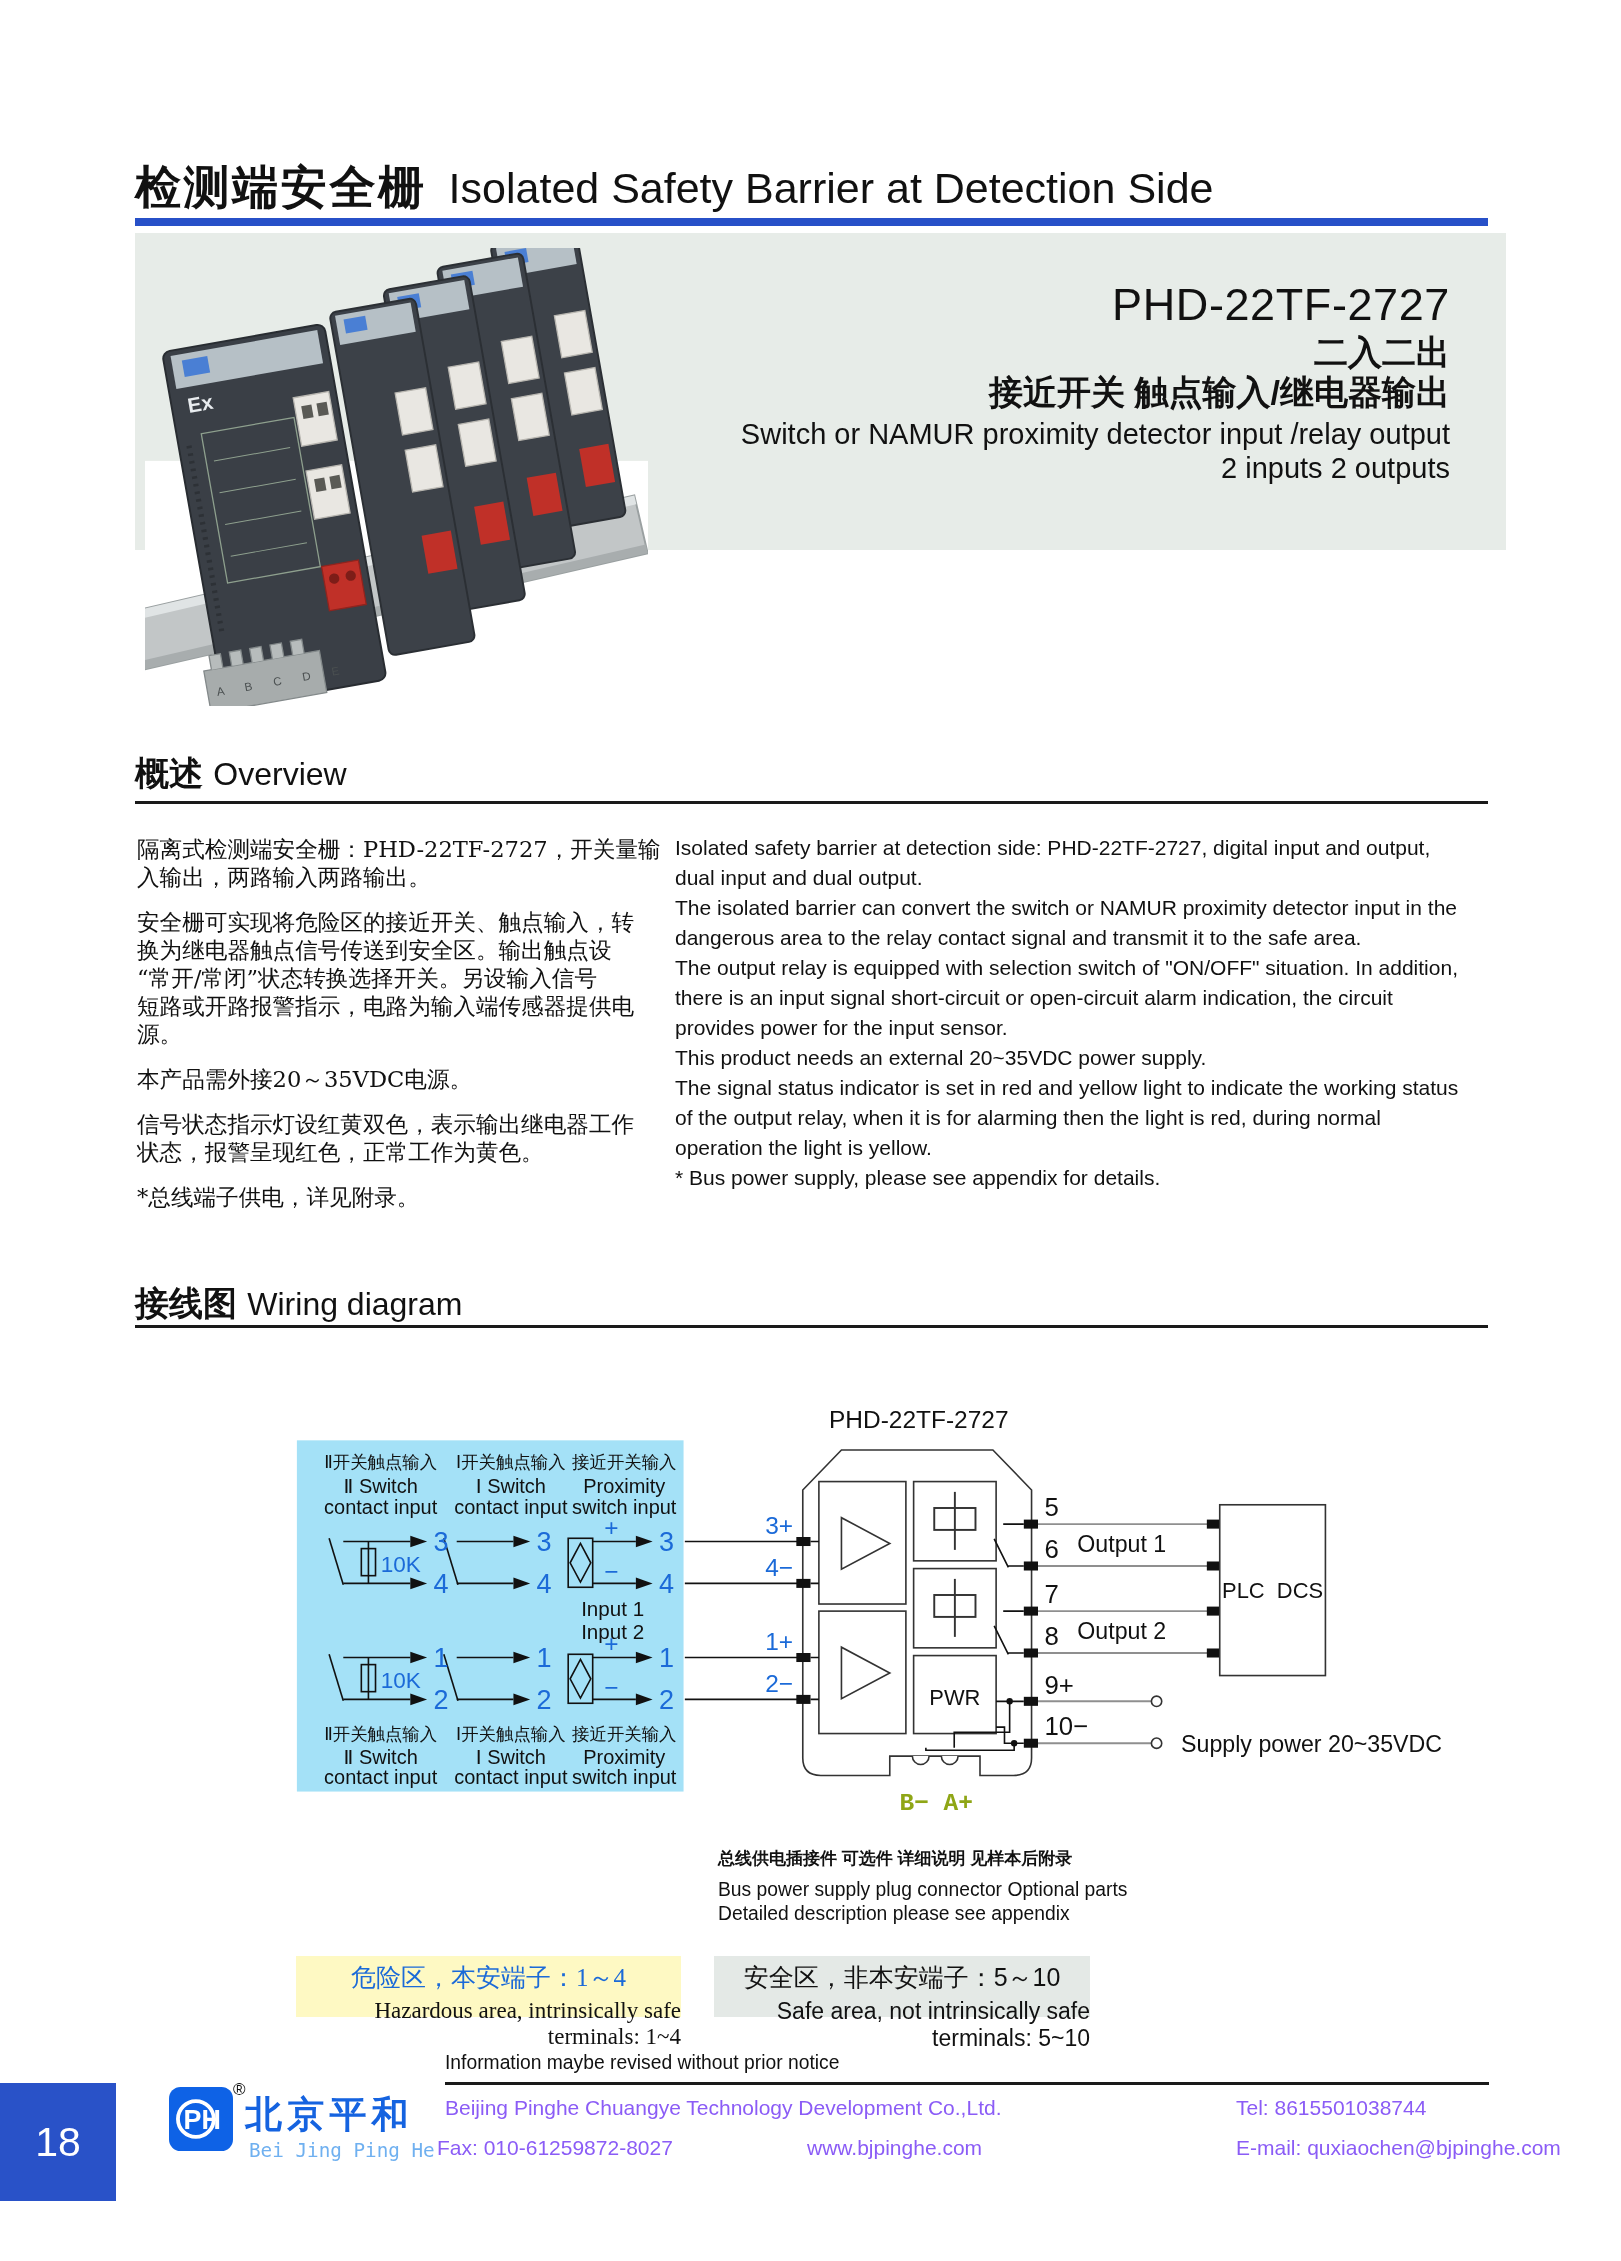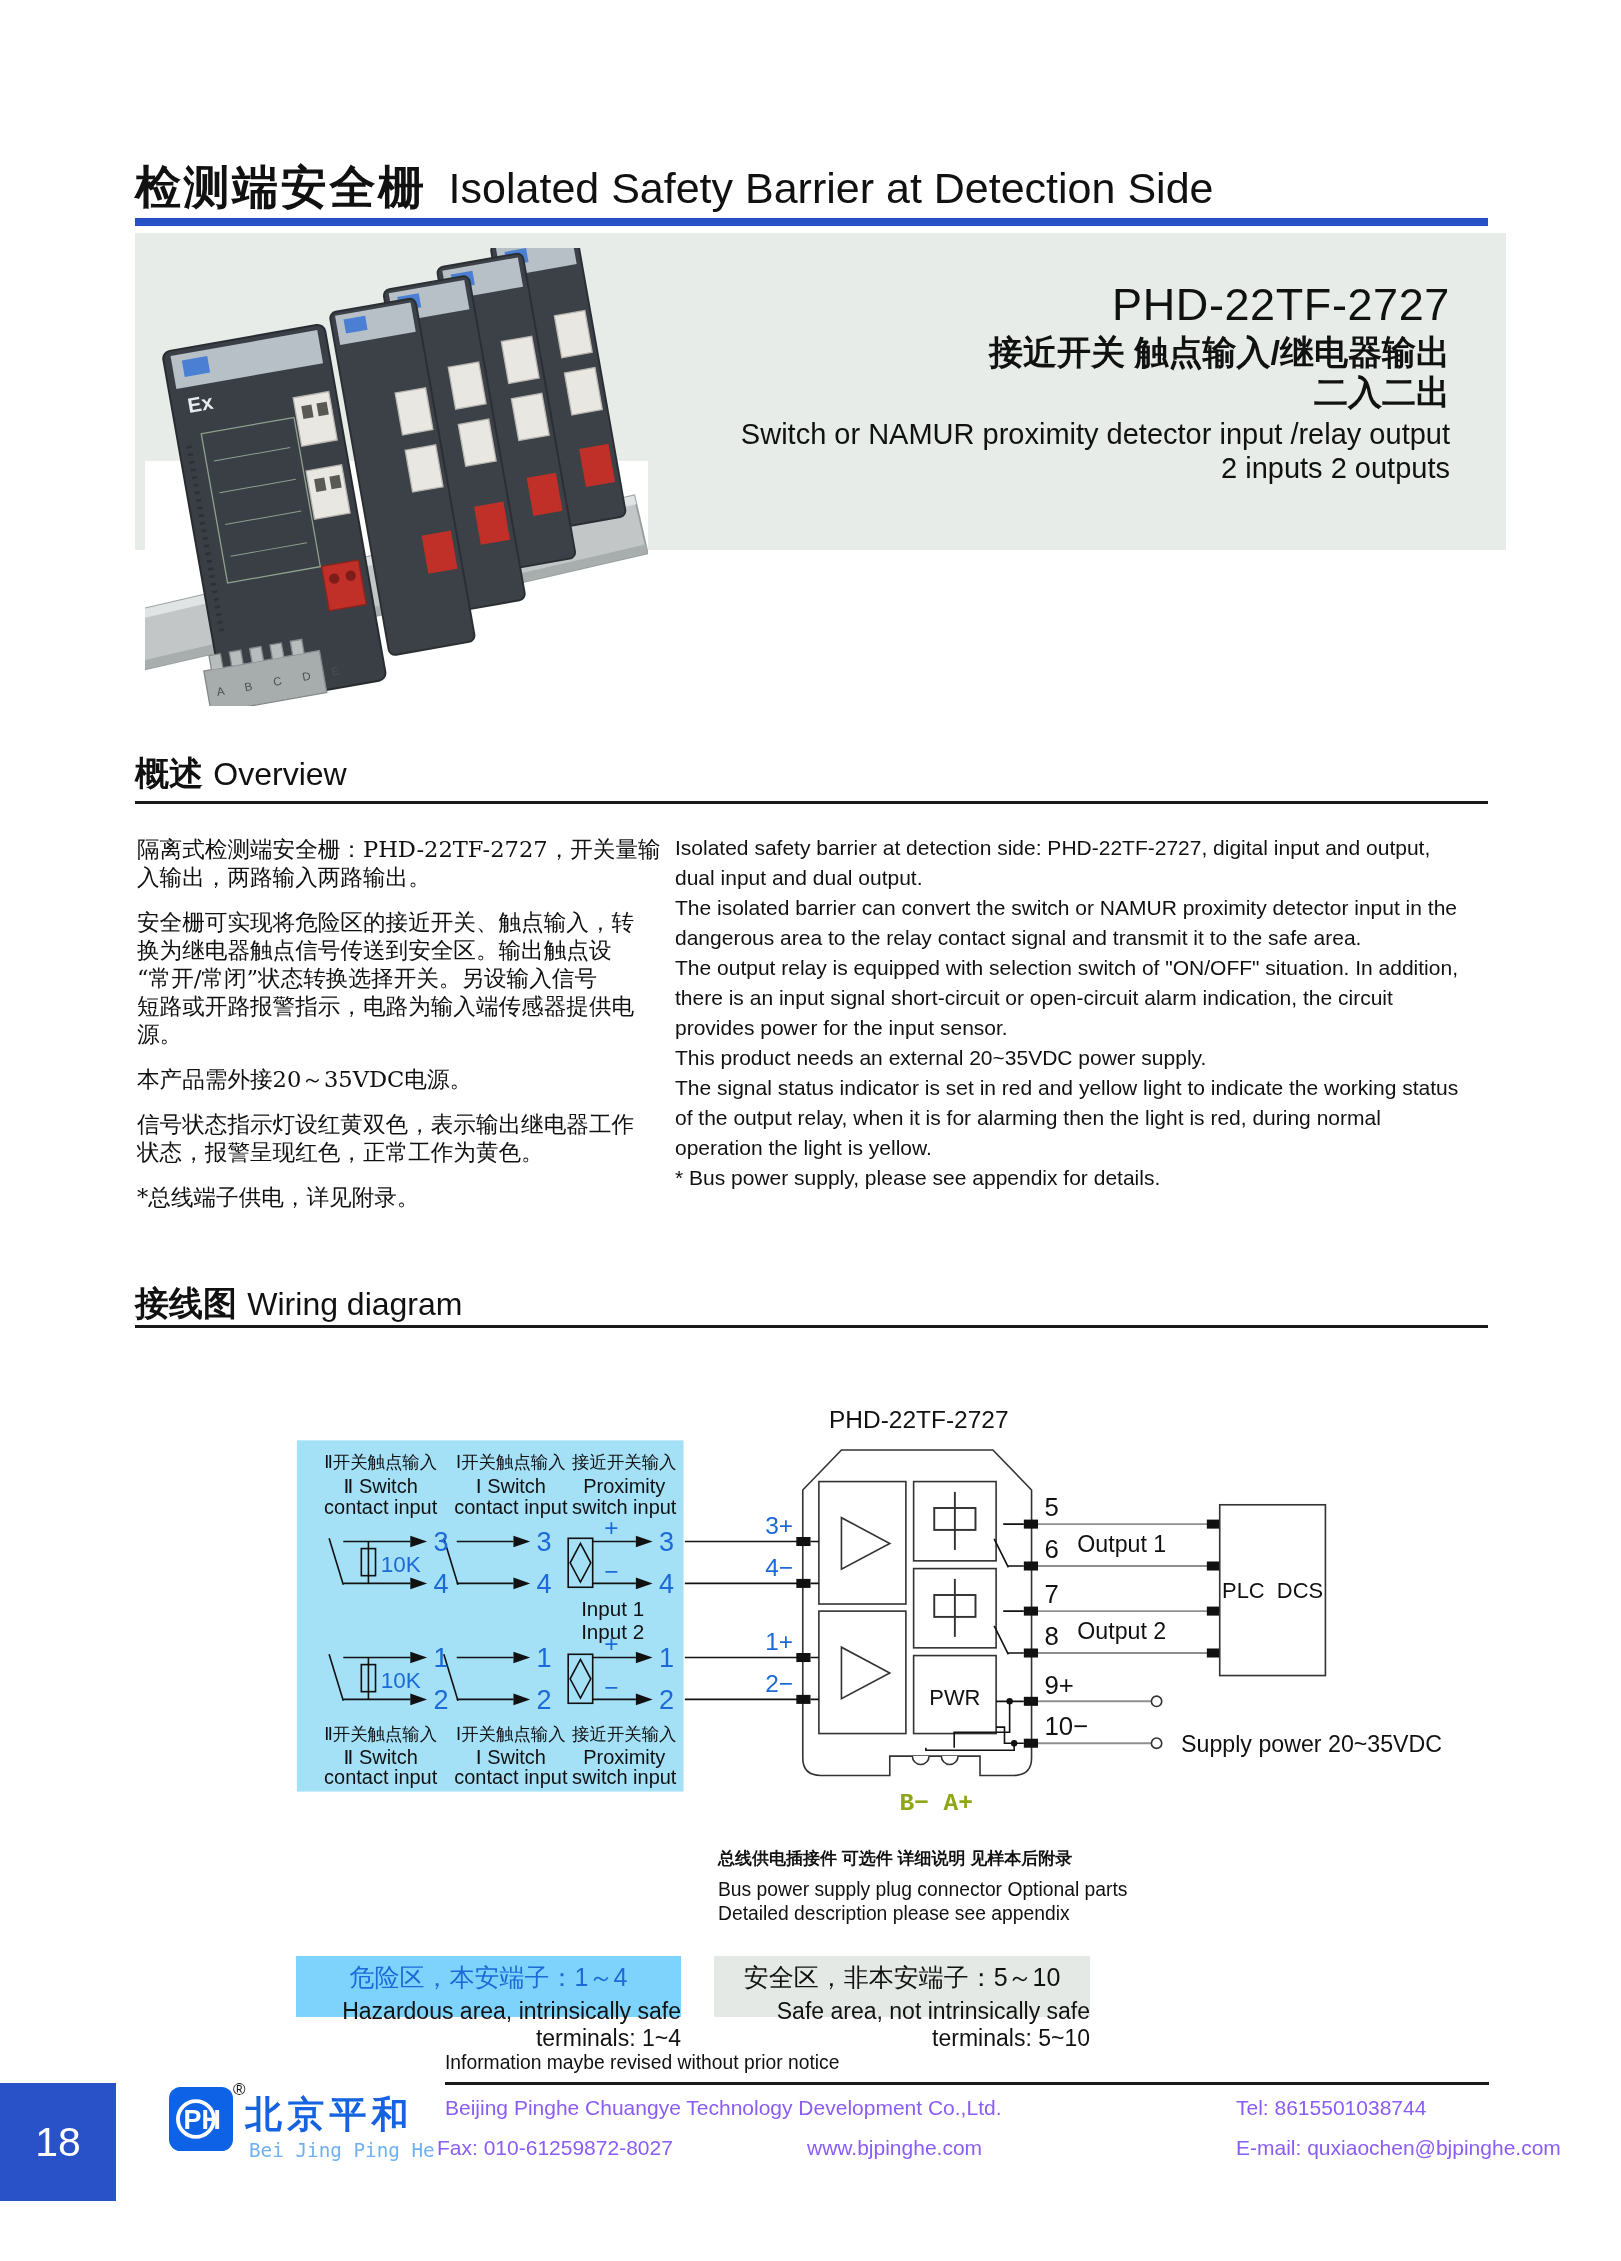--- a/index.html
+++ b/index.html
@@ -33,21 +33,21 @@
   .cn-col p{margin:0 0 17px 0;white-space:pre-line;}
   .en-col{left:675px;top:833px;width:838px;font-size:21px;line-height:30px;white-space:pre-line;}
 
   
   .bus-note{left:718px;top:1847px;}
   .bus-note .cn{font-size:17px;font-weight:600;margin-bottom:7.7px;}
   .bus-note .en{font-size:19.3px;line-height:24.5px;}
   .area-box{top:1956px;height:61px;text-align:center;}
   .area-box .l1{font-size:25px;margin-top:5.2px;font-weight:500;}
   .area-box .l2{font-size:23px;margin-top:3.9px;text-align:right;}
-  .hazard-box{left:296px;width:385px;background:#7dd3fc;}
+  .hazard-box{left:296px;width:385px;background:#fef9c3;font-family:Liberation Serif, serif;}
   .hazard-box .l1{color:#1b6ad8;}
   .safe-box{left:714px;width:376px;background:#e4e9e6;}
 
   
   .page-num{left:0;top:2083px;width:116px;height:118px;background:#2952c8;color:#fff;
             display:flex;align-items:center;justify-content:center;font-size:41px;}
   .logo-reg{left:233px;top:2080px;font-size:17px;}
   .logo-cn{left:245px;top:2090px;font-size:37px;font-weight:700;color:#1563e0;letter-spacing:5.2px;
            font-family:"DejaVu Serif","Liberation Serif",serif;}
   .logo-en{left:249px;top:2139px;font-size:19.3px;color:#6fb0f0;font-family:"DejaVu Sans Mono","Liberation Mono",monospace;}
@@ -62,22 +62,22 @@
 <div class="page">
 
   <div class="abs main-title">
     <span class="cn">检测端安全栅</span><span class="en">Isolated Safety Barrier at Detection Side</span>
   </div>
   <div class="abs accent-bar"></div>
 
   <div class="abs hero-box"></div>
   <div class="abs hero-text">
     <div class="hero-model">PHD-22TF-2727</div>
+    <div class="hero-cn">二入二出</div>
     <div class="hero-cn">接近开关 触点输入/继电器输出</div>
-    <div class="hero-cn">二入二出</div>
     <div class="hero-en first">Switch or NAMUR proximity detector input /relay output</div>
     <div class="hero-en">2 inputs 2 outputs</div>
   </div>
 
   <svg class="abs" style="left:145px;top:248px;" width="503" height="458" viewBox="0 0 780 710">
     <rect x="0" y="330" width="780" height="380" fill="#ffffff"></rect>
     <g transform="rotate(-13 390 520)">
       <rect x="-40" y="470" width="820" height="92" fill="#c2c6c7" stroke="#9aa0a1" stroke-width="3"></rect>
       <rect x="-40" y="470" width="820" height="14" fill="#e0e4e5"></rect>
       <rect x="-40" y="548" width="820" height="14" fill="#a8adae"></rect>

